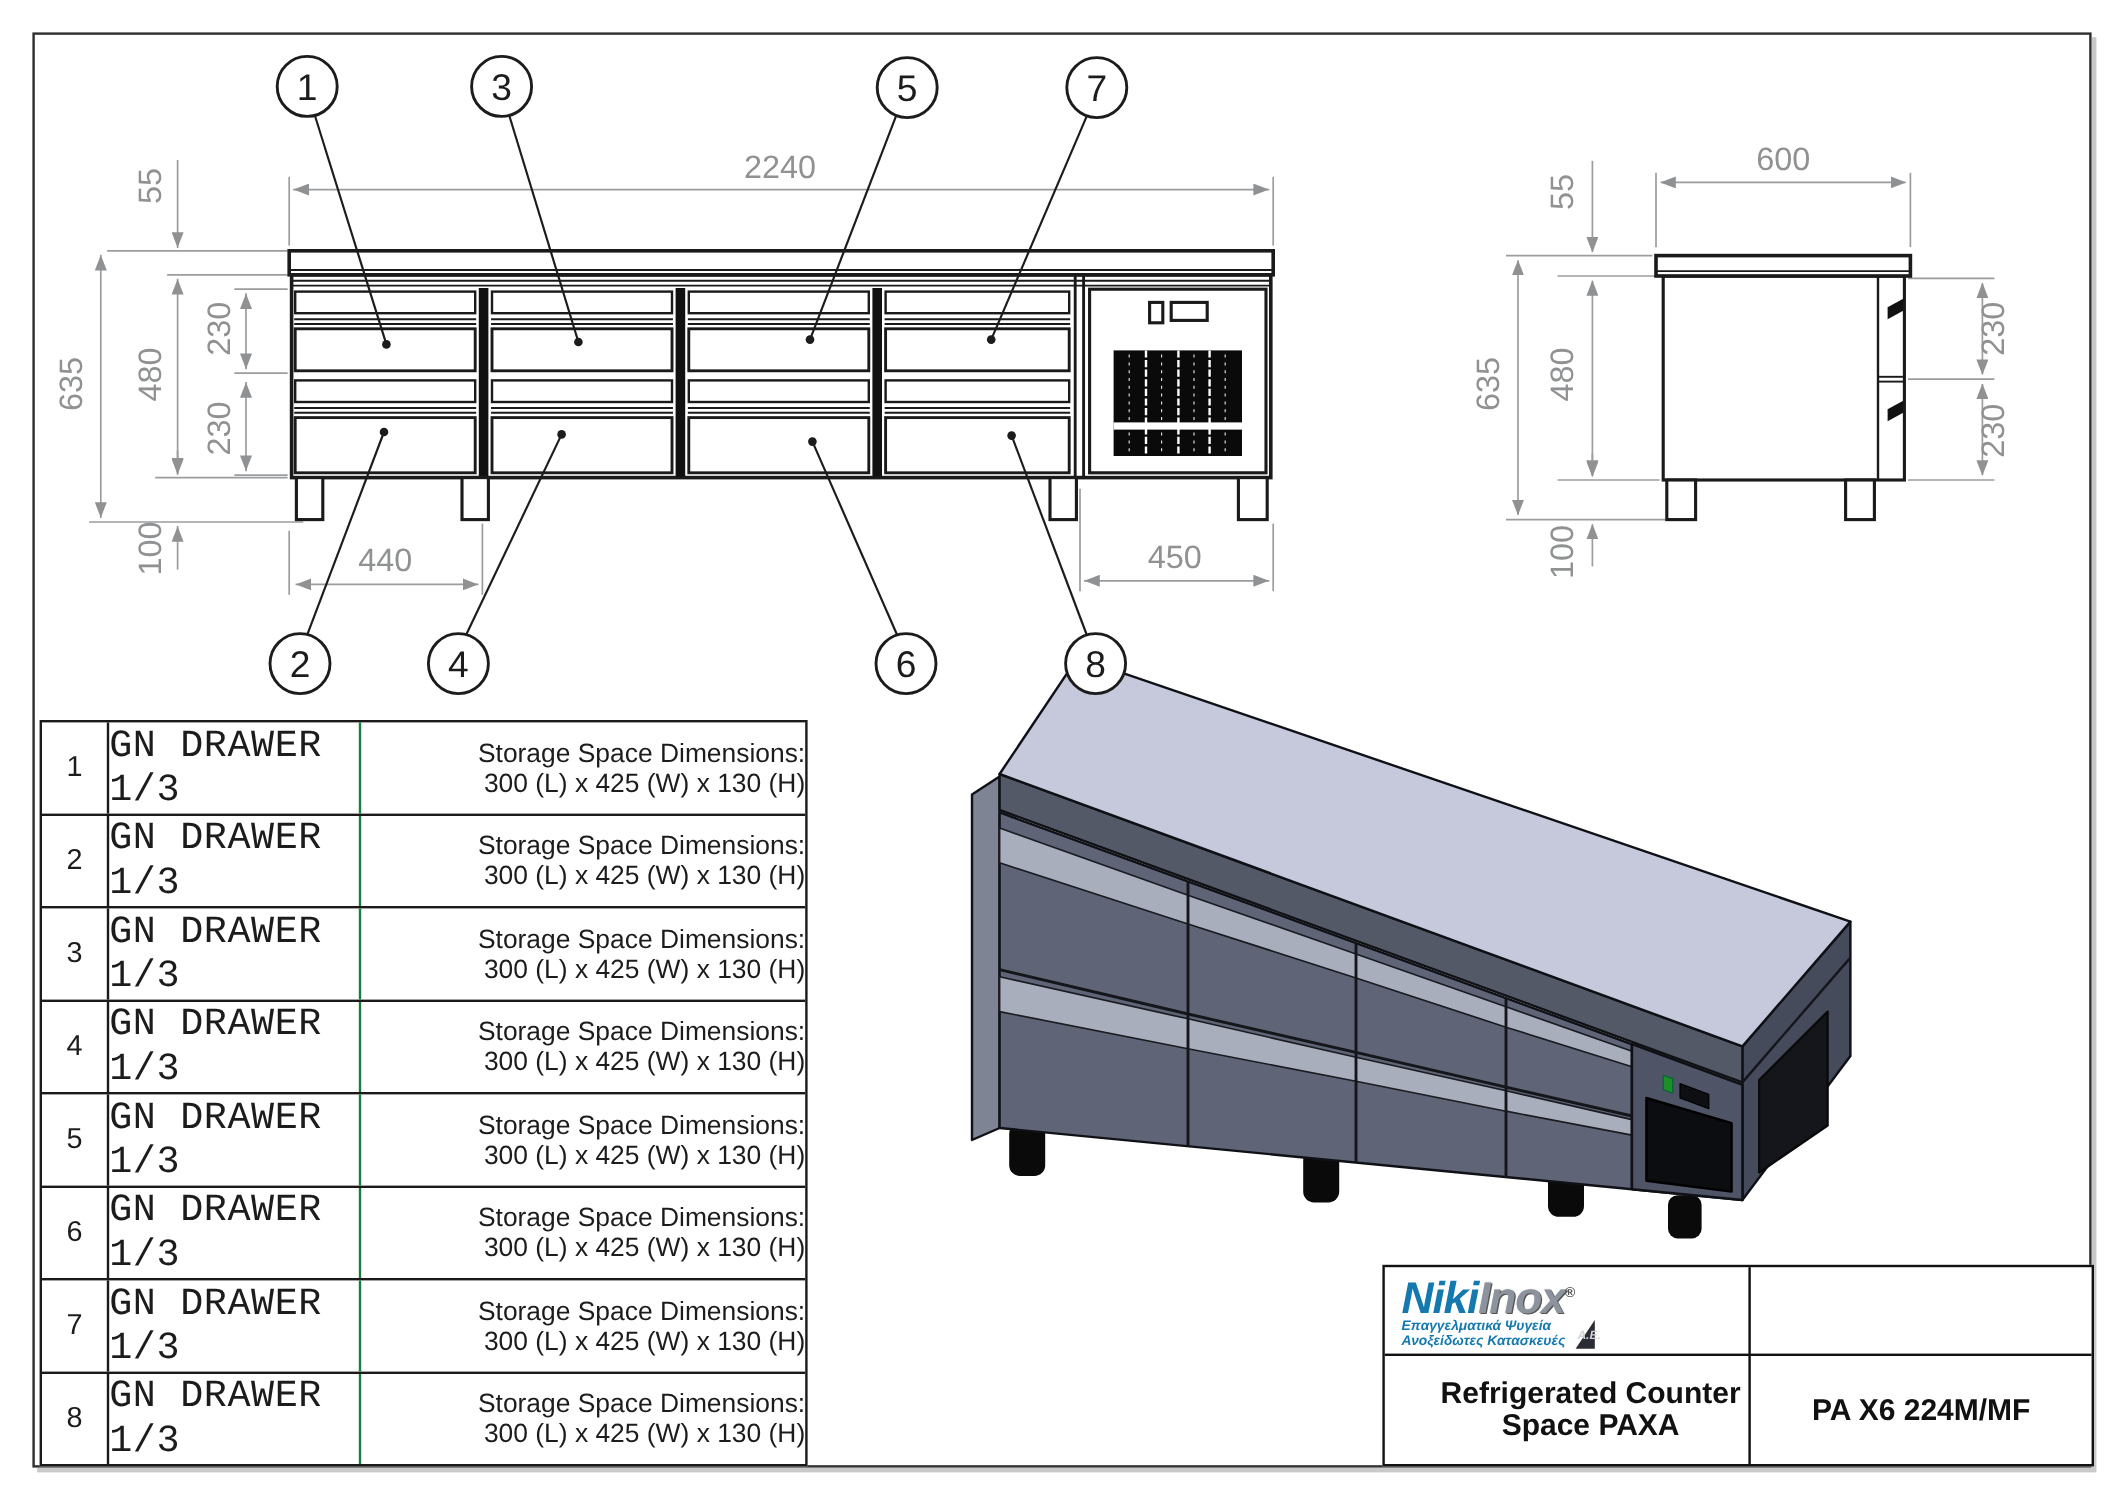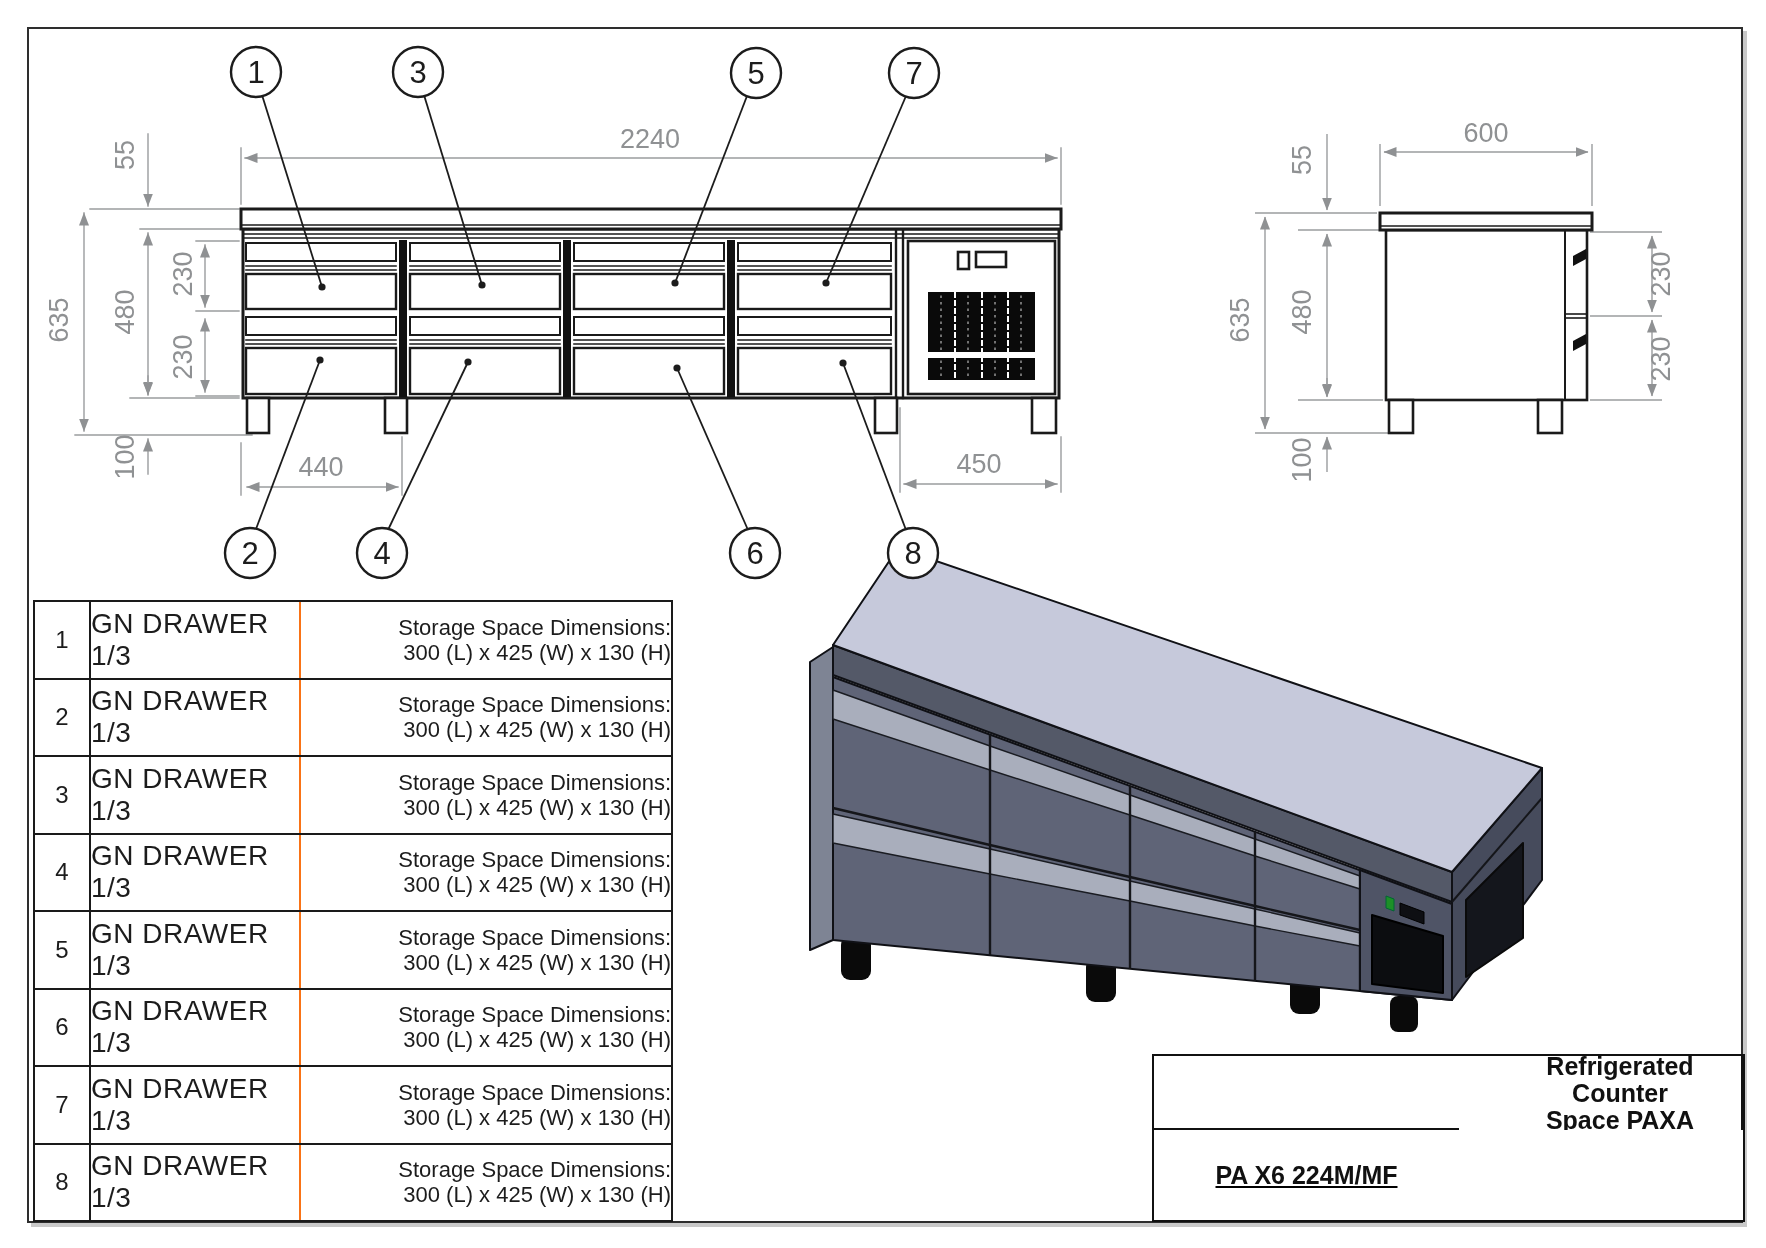--- a/index.html
+++ b/index.html
@@ -8,30 +8,30 @@
   svg text{font-family:"Liberation Sans",sans-serif;}
   .dimtxt{fill:#8f9193;font-size:27px;}
   .balloontxt{fill:#1c1c1c;font-size:31px;}
 
   
   .parts-table{position:absolute;left:33px;top:600px;width:636px;height:618px;border:2px solid #1a1a1a;display:flex;flex-direction:column;background:#fff;}
   .trow{flex:1;display:flex;border-bottom:2px solid #1a1a1a;}
   .trow:last-child{border-bottom:none;}
   .tcell{display:flex;align-items:center;justify-content:center;color:#1c1c1c;}
   .c-num{width:54px;border-right:2px solid #1a1a1a;font-size:24px;}
-  .c-name{width:208px;border-right:2px solid #f97316;font-size:28px;letter-spacing:.5px;}
+  .c-name{width:208px;border-right:2px solid #15803d;font-size:32px;letter-spacing:.5px;font-family:Liberation Mono, monospace;}
   .c-desc{flex:1;flex-direction:column;font-size:22px;line-height:25px;text-align:center;align-items:flex-end;}
 
   
   .title-block{position:absolute;left:1152px;top:1054px;width:589px;height:164px;border:2px solid #111;display:grid;grid-template-columns:305px 1fr;grid-template-rows:74px 1fr;background:#fff;}
   .tb-cell{border-right:2px solid #111;border-bottom:2px solid #111;display:flex;align-items:center;justify-content:center;overflow:hidden;}
   .tb-logo{flex-direction:column;align-items:flex-start;padding:2px 0 2px 14px;}
   .tb-empty{border-right:none;}
   .tb-name{border-bottom:none;flex-direction:column;text-align:center;margin-left:40px;}
-  .tb-code{border-right:none;border-bottom:none;text-decoration:underline;}
+  .tb-code{border-right:none;border-bottom:none;}
   .tb-name div{font-weight:bold;font-size:25px;line-height:27px;color:#111;}
   .tb-code div{font-weight:bold;font-size:25px;color:#111;}
   .logo-word{font-style:italic;font-weight:bold;font-size:37px;line-height:34px;letter-spacing:-1px;}
   .logo-niki{color:#1479ae;}
   .logo-inox{color:#8d939c;text-shadow:1px 1px 0 #555,0 0 1px #aab0b8;}
   .logo-reg{font-size:12px;color:#555;vertical-align:super;font-style:normal;}
   .logo-sub{font-style:italic;color:#1479ae;font-size:11.5px;line-height:12.5px;font-weight:bold;}
   .logo-row{display:flex;align-items:flex-end;gap:8px;}
   .logo-ae{width:0;height:0;border-left:16px solid transparent;border-bottom:24px solid #2a2d33;position:relative;}
   .ae-txt{position:absolute;left:-14px;top:8px;font-size:10px;color:#cfd3d8;font-weight:bold;font-style:italic;}
@@ -367,20 +367,32 @@
       <div class="tcell c-num">8</div>
       <div class="tcell c-name">GN DRAWER 1/3</div>
       <div class="tcell c-desc">
           <div>Storage Space Dimensions:</div>
           <div>300 (L) x 425 (W) x 130 (H)</div>
         </div>
     </div>
   </div>
 
   <div class="title-block">
+    <div class="tb-cell tb-logo">
+      <div class="logo-word"><span class="logo-niki">Niki</span><span class="logo-inox">Inox</span><span class="logo-reg">®</span></div>
+      <div class="logo-row">
+        <div>
+          <div class="logo-sub">Επαγγελματικά Ψυγεία</div>
+          <div class="logo-sub">Ανοξείδωτες Κατασκευές</div>
+        </div>
+        <div class="logo-ae">
+            <span class="ae-txt">Α.Ε.</span>
+          </div>
+      </div>
+    </div>
     <div class="tb-cell tb-empty"></div>
     <div class="tb-cell tb-name">
       <div>Refrigerated Counter</div>
       <div>Space PAXA</div>
     </div>
     <div class="tb-cell tb-code">
       <div>PA X6 224M/MF</div>
     </div>
   </div>
 </div>

